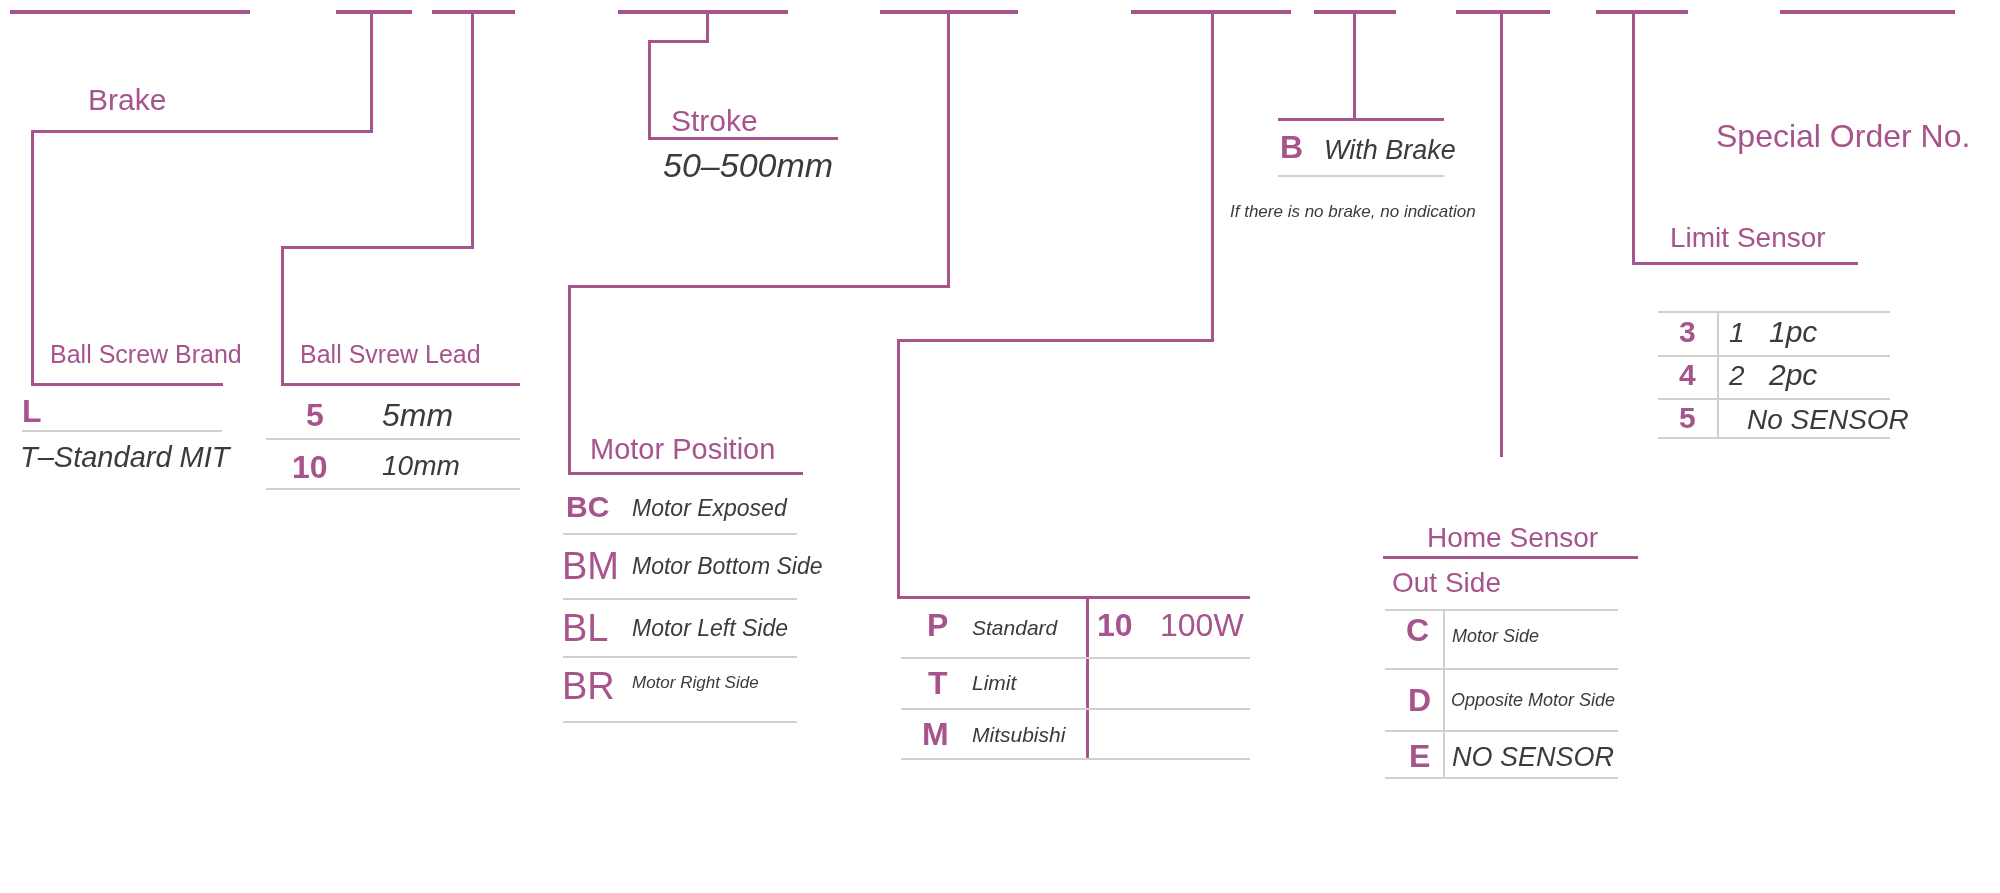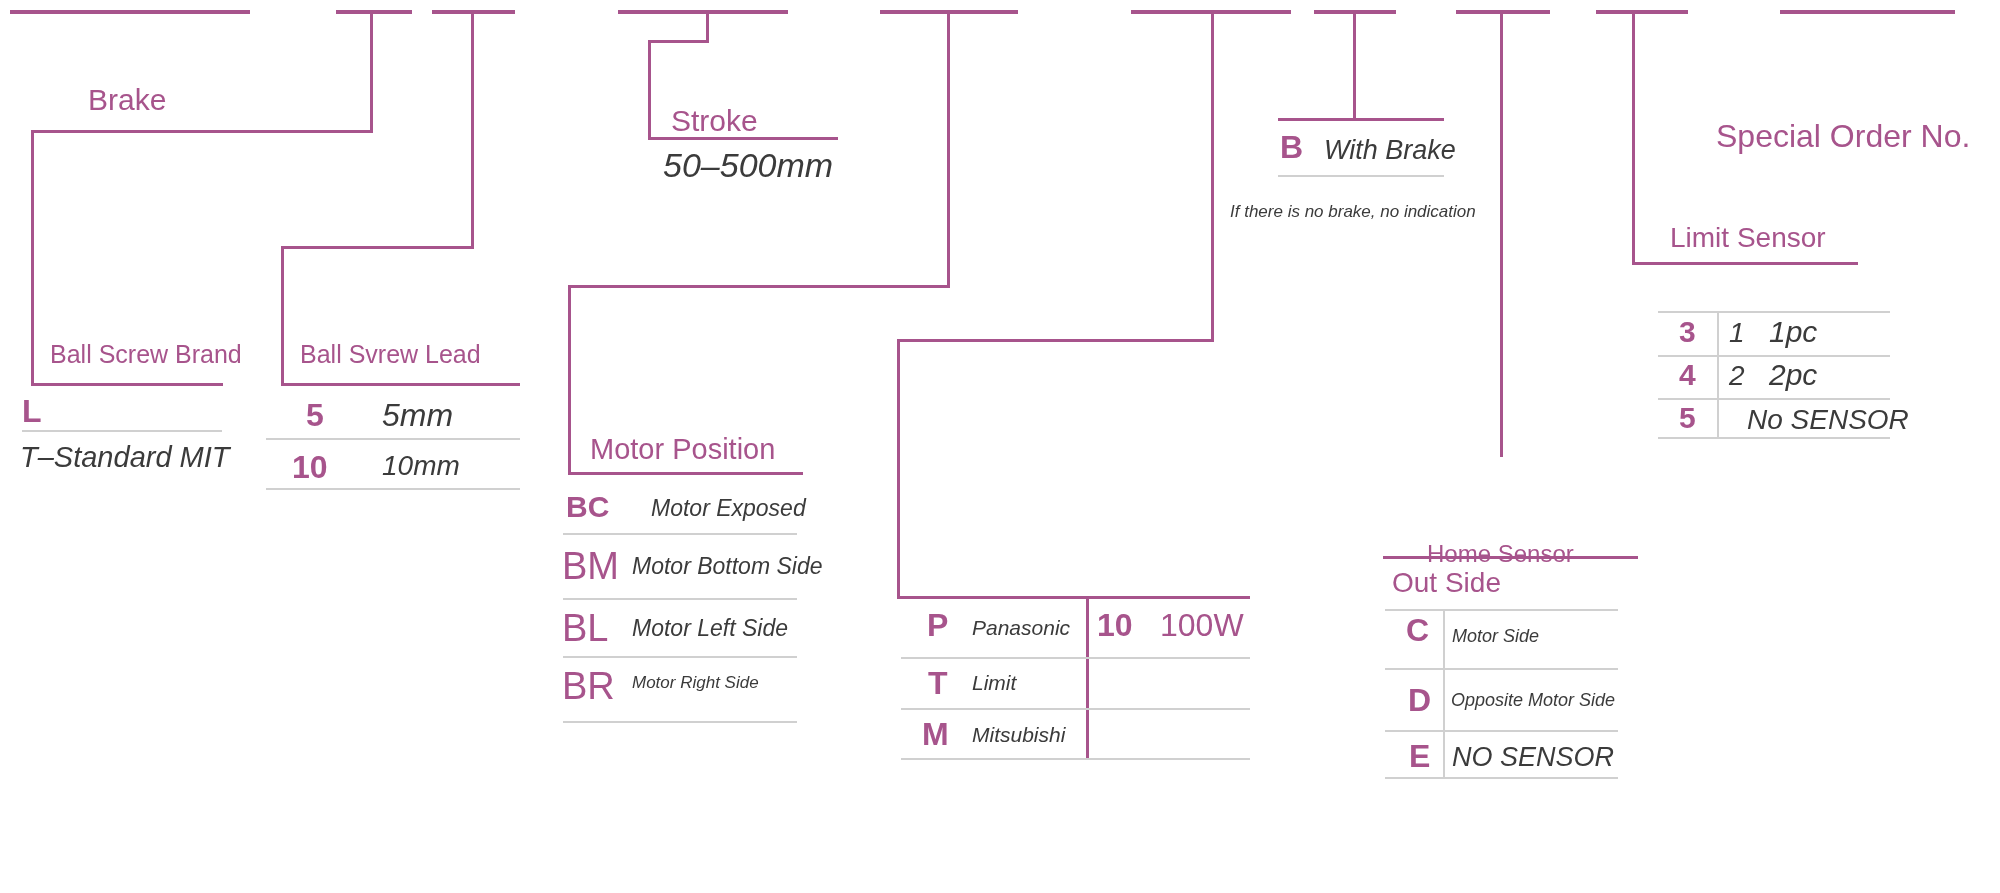--- a/index.html
+++ b/index.html
@@ -81,50 +81,50 @@
   <div class="t mag" style="left:300px; top:341px; font-size:25px;">Ball Svrew Lead</div>
   <div class="t mag b" style="left:306px; top:399px; font-size:32px;">5</div>
   <div class="t dark" style="left:382px; top:399px; font-size:32px;">5mm</div>
   <div class="gl" style="left:266px; top:438px; width:254px; height:2px;"></div>
   <div class="t mag b" style="left:292px; top:451px; font-size:32px;">10</div>
   <div class="t dark" style="left:382px; top:451px; font-size:28px;">10mm</div>
   <div class="gl" style="left:266px; top:488px; width:254px; height:2px;"></div>
 
   <div class="t mag" style="left:590px; top:434px; font-size:29px;">Motor Position</div>
   <div class="t mag b" style="left:566px; top:491px; font-size:30px;">BC</div>
-  <div class="t dark" style="left:632px; top:496px; font-size:23px;margin-left:19px;">Motor Exposed</div>
+  <div class="t dark" style="left:632px; top:496px; font-size:23px;">Motor Exposed</div>
   <div class="gl" style="left:563px; top:533px; width:234px; height:2px;"></div>
   <div class="t mag" style="left:562px; top:547px; font-size:38px;">BM</div>
   <div class="t dark" style="left:632px; top:554px; font-size:23px;">Motor Bottom Side</div>
   <div class="gl" style="left:563px; top:598px; width:234px; height:2px;"></div>
   <div class="t mag" style="left:562px; top:609px; font-size:38px;">BL</div>
   <div class="t dark" style="left:632px; top:616px; font-size:23px;">Motor Left Side</div>
   <div class="gl" style="left:563px; top:656px; width:234px; height:2px;"></div>
   <div class="t mag" style="left:562px; top:667px; font-size:38px;">BR</div>
   <div class="t dark" style="left:632px; top:674px; font-size:17px;">Motor Right Side</div>
   <div class="gl" style="left:563px; top:721px; width:234px; height:2px;"></div>
 
   <div class="t mag b" style="left:927px; top:609px; font-size:32px;">P</div>
-  <div class="t dark" style="left:972px; top:617px; font-size:21px;">Panasonic</div>
+  <div class="t dark" style="left:972px; top:617px; font-size:21px;">Standard</div>
   <div class="t mag b" style="left:1097px; top:609px; font-size:32px;">10</div>
   <div class="t mag" style="left:1160px; top:609px; font-size:32px;">100W</div>
   <div class="gl" style="left:901px; top:657px; width:349px; height:2px;"></div>
   <div class="t mag b" style="left:928px; top:667px; font-size:32px;">T</div>
   <div class="t dark" style="left:972px; top:672px; font-size:21px;">Limit</div>
   <div class="gl" style="left:901px; top:708px; width:349px; height:2px;"></div>
   <div class="t mag b" style="left:922px; top:718px; font-size:32px;">M</div>
   <div class="t dark" style="left:972px; top:724px; font-size:21px;">Mitsubishi</div>
   <div class="gl" style="left:901px; top:758px; width:349px; height:2px;"></div>
 
   <div class="t mag b" style="left:1280px; top:131px; font-size:32px;">B</div>
   <div class="t dark" style="left:1324px; top:136px; font-size:27px;">With Brake</div>
   <div class="gl" style="left:1278px; top:175px; width:166px; height:2px;"></div>
   <div class="t dark" style="left:1230px; top:203px; font-size:17px;">If there is no brake, no indication</div>
 
-  <div class="t mag" style="left:1427px; top:541px; font-size:24px;">Home Sensor</div>
+  <div class="t mag" style="left:1427px; top:523px; font-size:28px;">Home Sensor</div>
   <div class="t mag" style="left:1392px; top:568px; font-size:28px;">Out Side</div>
   <div class="gl" style="left:1385px; top:609px; width:233px; height:2px;"></div>
   <div class="gl" style="left:1443px; top:609px; width:2px; height:168px;"></div>
   <div class="t mag b" style="left:1406px; top:614px; font-size:32px;">C</div>
   <div class="t dark" style="left:1452px; top:627px; font-size:18px;">Motor Side</div>
   <div class="gl" style="left:1385px; top:668px; width:233px; height:2px;"></div>
   <div class="t mag b" style="left:1408px; top:684px; font-size:32px;">D</div>
   <div class="t dark" style="left:1451px; top:691px; font-size:18px;">Opposite Motor Side</div>
   <div class="gl" style="left:1385px; top:730px; width:233px; height:2px;"></div>
   <div class="t mag b" style="left:1409px; top:740px; font-size:32px;">E</div>

